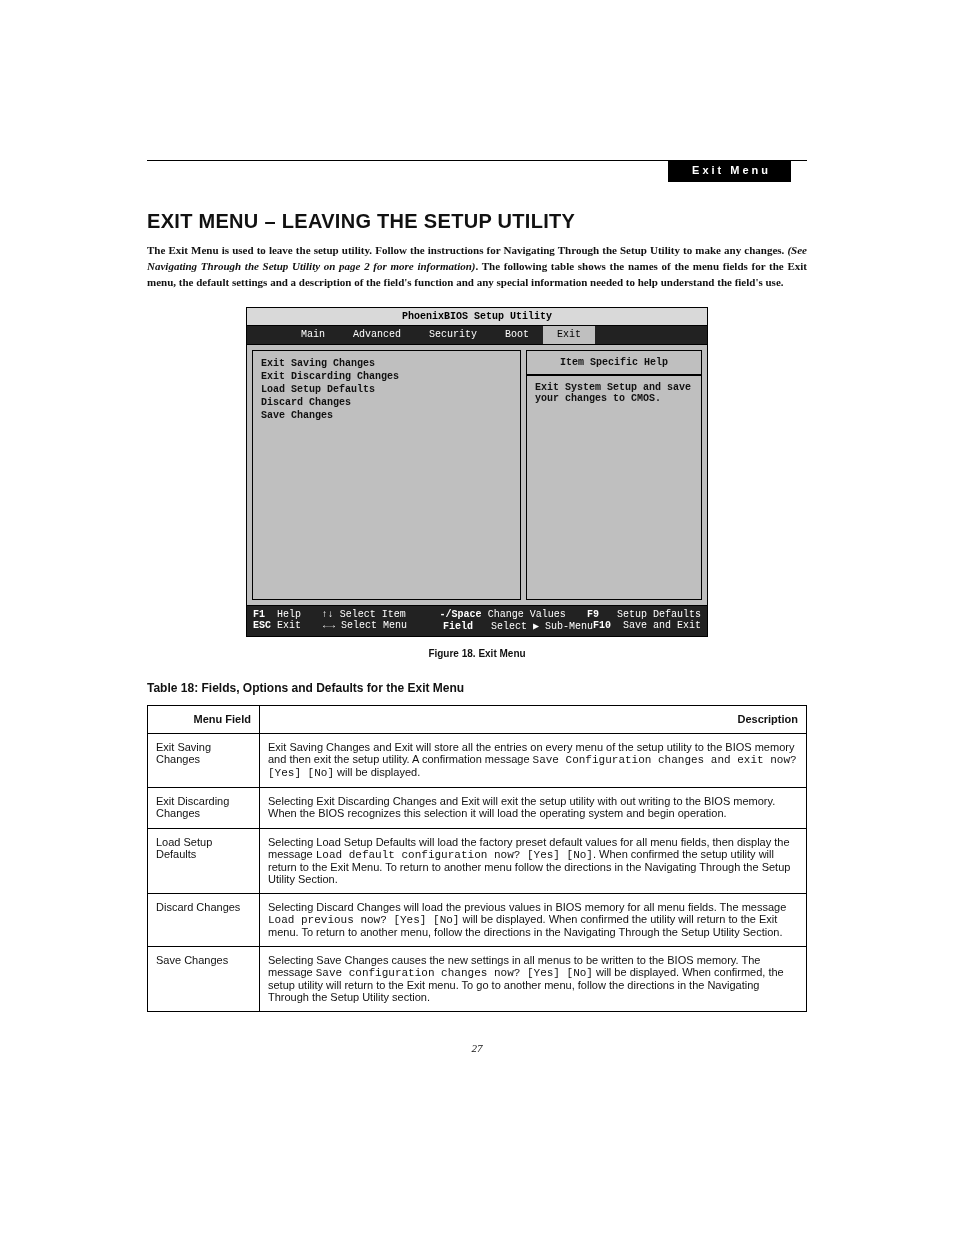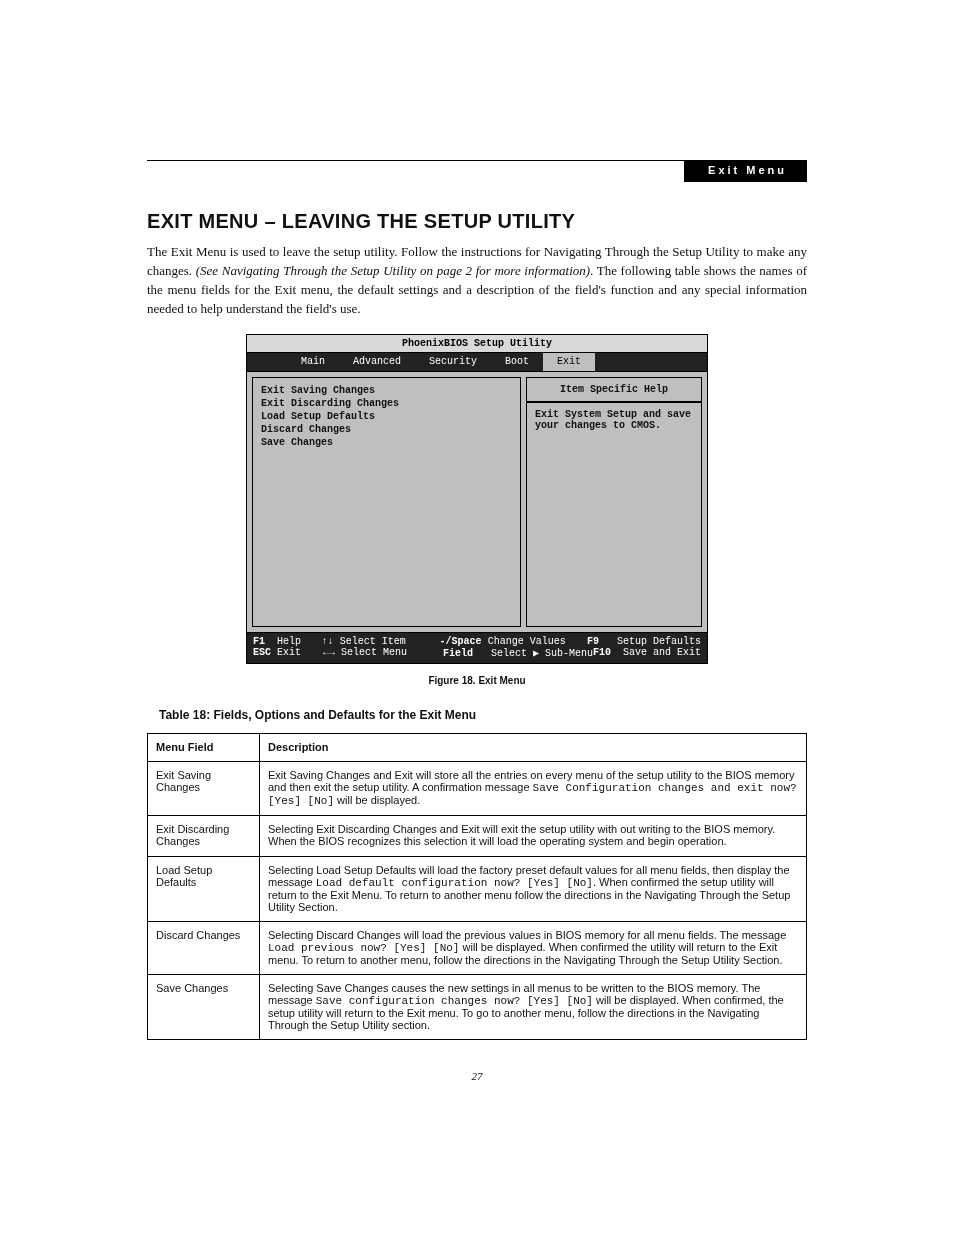--- a/index.html
+++ b/index.html
@@ -23,38 +23,39 @@
   
   .topline{
     width:100%;
     height:1px;
     background:#000;
     position:relative;
     margin-bottom:48px;
   }
   .toplabel{
     position:absolute;
-    right:0;top:0;
+    right:16px;top:0;
     background:#000;
     color:#fff;
     font:700 11px/1 Arial, Helvetica, sans-serif;
     letter-spacing:3px;
     padding:5px 20px 6px 24px;
     white-space:nowrap;
   }
   h1.title{
     font:700 20px/1.2 Arial, Helvetica, sans-serif;
     margin:0 0 10px 0;
     letter-spacing:0.3px;
   }
   p.intro{
-    font-size:13px;
+    font-size:11px;
     line-height:1.45;
     margin:0 0 16px 0;
     text-align:justify;
+    font-weight:bold;
   }
   p.intro .ital{font-style:italic;}
 
   
   .bios{
     width:var(--bios-w);
     margin:8px auto 12px auto;
     font-family:"Courier New", Courier, monospace;
     font-size:10px;
     letter-spacing:0;
@@ -133,37 +134,37 @@
   .bios .footer .c-d{flex:1;text-align:left;}
   .bios .footer .arrow{font-weight:700;}
 
   .fig-caption{
     text-align:center;
     font:700 10px/1 Arial, Helvetica, sans-serif;
     margin:8px 0 22px 0;
   }
   h3.tbl-title{
     font:700 12px/1.2 Arial, Helvetica, sans-serif;
-    margin:0 0 10px 12px;
+    margin:0 0 10px 0;
   }
 
   
   table.desc{
     width:100%;
     border-collapse:collapse;
     font-family:Arial, Helvetica, sans-serif;
     font-size:11px;
   }
   table.desc th, table.desc td{
     border:1px solid #000;
     padding:7px 8px 8px 8px;
     vertical-align:top;
     text-align:left;
   }
-  table.desc th{font-weight:700;}
+  table.desc th{font-weight:700;text-align:right;}
   table.desc td.field{width:95px;}
   table.desc td .mono{
     font-family:"Courier New", Courier, monospace;
     font-size:11px;
   }
 
   .pagenum{
     text-align:center;
     font-style:italic;
     font-size:11px;

